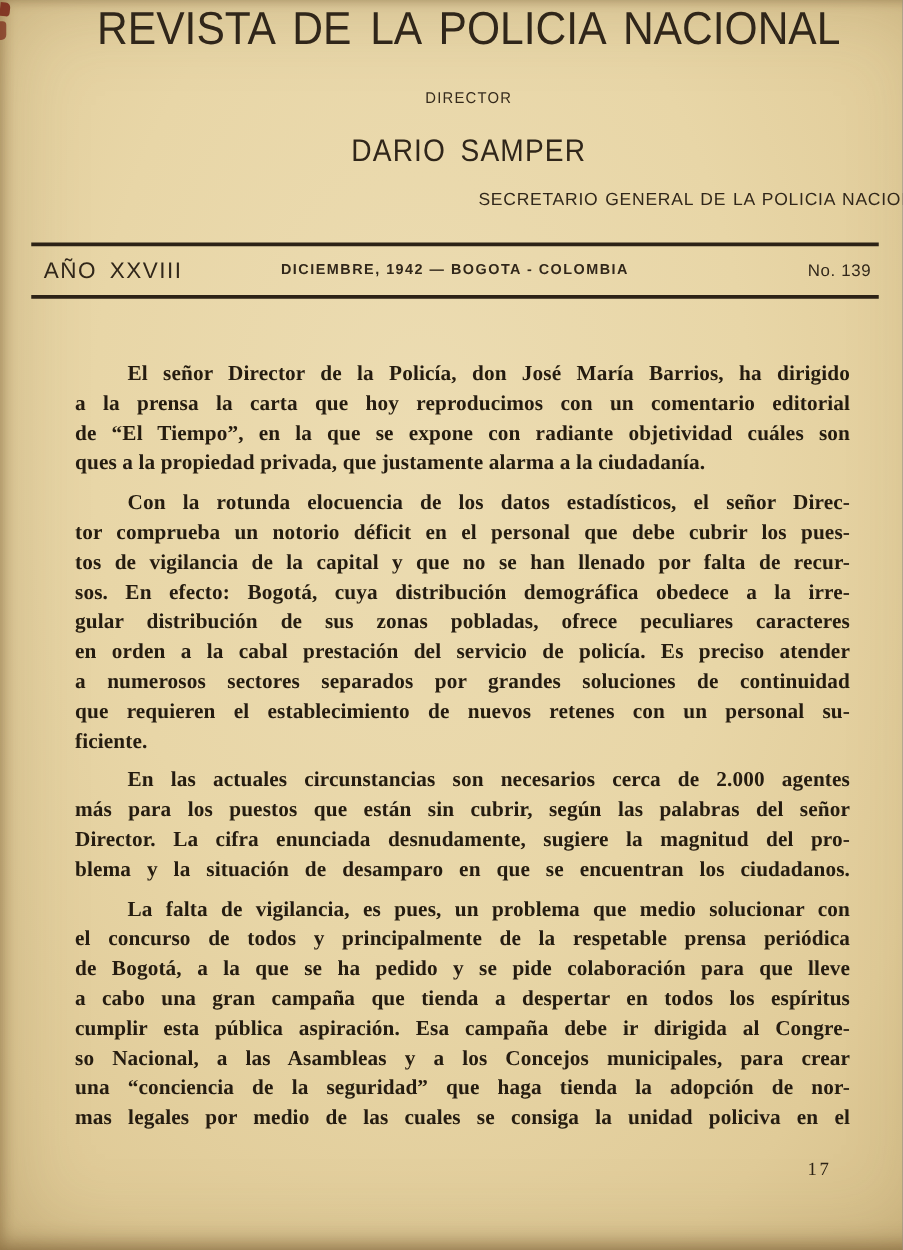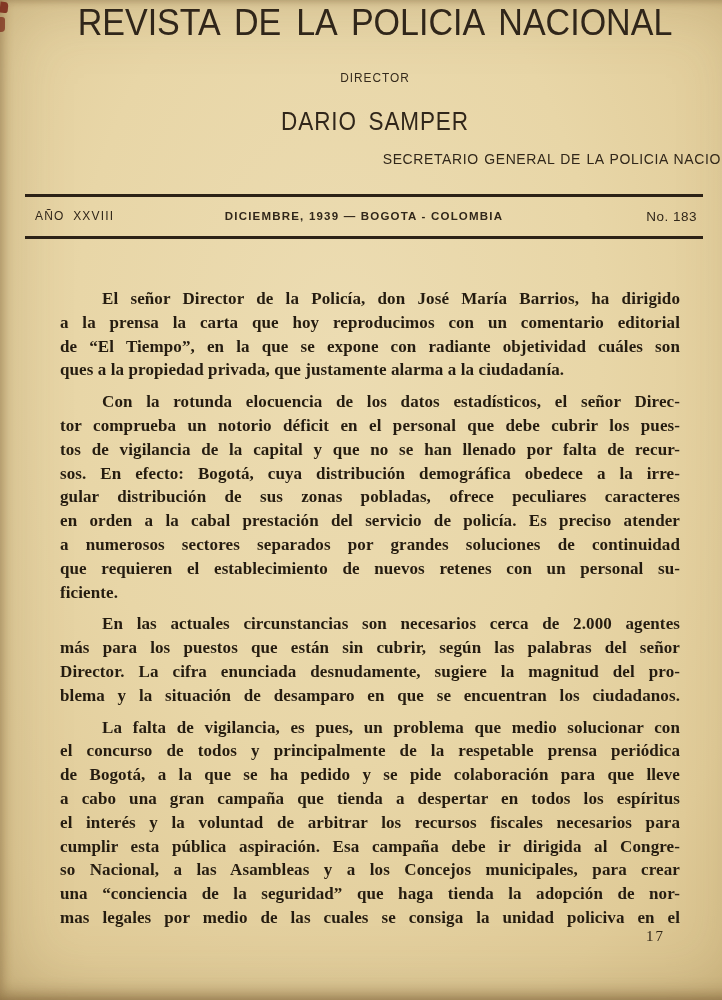--- a/index.html
+++ b/index.html
@@ -51,21 +51,21 @@
     position:absolute;top:151px;left:0;width:100%;text-align:right;
     font-size:14px;letter-spacing:.6px;word-spacing:1px;color:#31271a;
   }
   .rule{position:absolute;left:25px;width:678px;background:#2c2216;}
   .rule-top{top:194px;height:3px;}
   .rule-bottom{top:236px;height:2.5px;}
   .issue-bar{
     position:absolute;top:202px;left:25px;width:678px;height:28px;
     display:grid;grid-template-columns:1fr auto 1fr;align-items:center;
   }
-  .issue-year{justify-self:start;padding-left:10px;font-size:12px;letter-spacing:1.2px;word-spacing:4px;color:#31271a;text-align:center;}
+  .issue-year{justify-self:start;padding-left:10px;font-size:18px;letter-spacing:1.2px;word-spacing:4px;color:#31271a;text-align:center;}
   .issue-date{justify-self:center;font-size:11.5px;font-weight:700;letter-spacing:1.2px;color:#31271a;}
   .issue-number{justify-self:end;padding-right:6px;font-size:13.5px;letter-spacing:.5px;color:#31271a;}
 
   .article{
     position:absolute;top:287px;left:60px;width:620px;
     font-family:"Liberation Serif", serif;font-weight:700;
     font-size:17px;color:#251c10;
   }
   .paragraph{margin:0 0 8px 0;}
   .line{
@@ -95,22 +95,22 @@
     <h1 class="masthead-title">REVISTA DE LA POLICIA NACIONAL</h1>
     <div class="director-label">DIRECTOR</div>
     <div class="director-name">DARIO SAMPER</div>
     <div class="director-role">SECRETARIO GENERAL DE LA POLICIA NACIONAL</div>
   </header>
 
   <div class="rule rule-top"></div>
 
   <div class="issue-bar">
     <span class="issue-year">AÑO XXVIII</span>
-    <span class="issue-date">DICIEMBRE, 1939 — BOGOTA - COLOMBIA</span>
-    <span class="issue-number">No. 183</span>
+    <span class="issue-date">DICIEMBRE, 1942 — BOGOTA - COLOMBIA</span>
+    <span class="issue-number">No. 139</span>
   </div>
 
   <div class="rule rule-bottom"></div>
 
   <main class="article" id="article">
       <div class="paragraph">
         <div class="line first">El señor Director de la Policía, don José María Barrios, ha dirigido</div>
         <div class="line">a la prensa la carta que hoy reproducimos con un comentario editorial</div>
         <div class="line">de “El Tiempo”, en la que se expone con radiante objetividad cuáles son</div>
         <div class="line last-short">ques a la propiedad privada, que justamente alarma a la ciudadanía.</div>
@@ -130,21 +130,20 @@
         <div class="line first">En las actuales circunstancias son necesarios cerca de 2.000 agentes</div>
         <div class="line">más para los puestos que están sin cubrir, según las palabras del señor</div>
         <div class="line">Director. La cifra enunciada desnudamente, sugiere la magnitud del pro-</div>
         <div class="line">blema y la situación de desamparo en que se encuentran los ciudadanos.</div>
       </div>
       <div class="paragraph">
         <div class="line first">La falta de vigilancia, es pues, un problema que medio solucionar con</div>
         <div class="line">el concurso de todos y principalmente de la respetable prensa periódica</div>
         <div class="line">de Bogotá, a la que se ha pedido y se pide colaboración para que lleve</div>
         <div class="line">a cabo una gran campaña que tienda a despertar en todos los espíritus</div>
-        <div class="line">el interés y la voluntad de arbitrar los recursos fiscales necesarios para</div>
         <div class="line">cumplir esta pública aspiración. Esa campaña debe ir dirigida al Congre-</div>
         <div class="line">so Nacional, a las Asambleas y a los Concejos municipales, para crear</div>
         <div class="line">una “conciencia de la seguridad” que haga tienda la adopción de nor-</div>
         <div class="line">mas legales por medio de las cuales se consiga la unidad policiva en el</div>
       </div>
     </main>
 
   <div class="page-number">17</div>
 
 </div>

